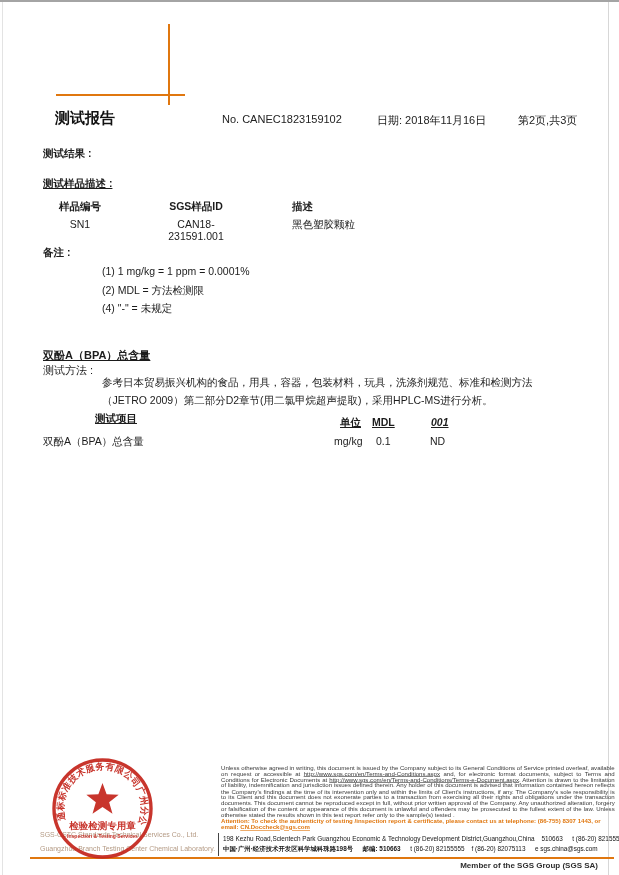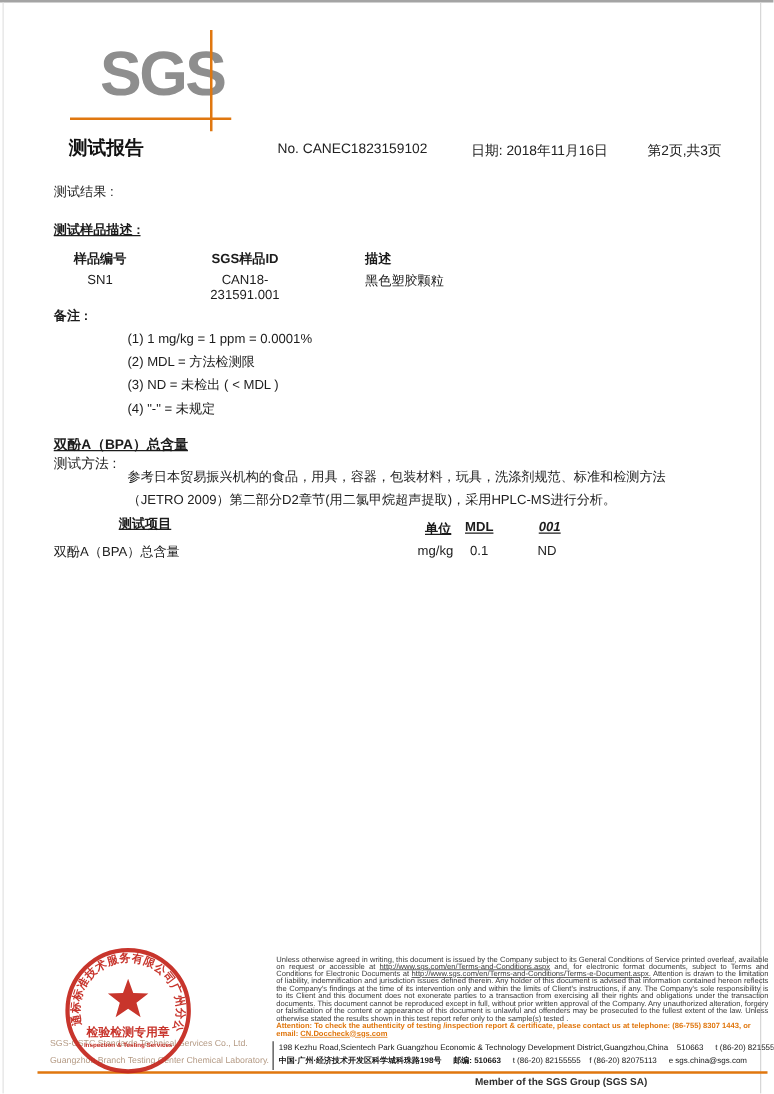--- a/index.html
+++ b/index.html
@@ -16,21 +16,21 @@
                letter-spacing:-2px; color:#8e8e8e; line-height:1; z-index:2; }
   .logo-hline { position:absolute; left:56px; top:94px; width:129px; height:2px; background:#e0770f; z-index:1; }
   .logo-vline { position:absolute; left:168px; top:24px; width:2px; height:81px; background:#e0770f; z-index:3; }
 
   
   .report-title { position:absolute; left:55px; top:109px; font-size:15px; font-weight:700; color:#111; }
   .report-no    { position:absolute; left:222px; top:113px; font-size:11px; color:#222; }
   .report-date  { position:absolute; left:377px; top:113px; font-size:11px; color:#222;text-align:center; }
   .report-page  { position:absolute; left:518px; top:113px; font-size:11px; color:#222; }
 
-  .results-label { position:absolute; left:43px; top:147px; font-size:10.5px; font-weight:400; }
+  .results-label { position:absolute; left:43px; top:147px; font-size:10.5px; font-weight:700; }
 
   
   .sample-heading { position:absolute; left:43px; top:177px; font-size:10.5px; font-weight:700; text-decoration:underline; }
   .sample-table { position:absolute; left:45px; top:200px; font-size:10.5px; }
   .sample-row { display:flex; margin-bottom:4px;gap:32px; }
   .sample-row.head { font-weight:700; }
   .s-c1 { width:70px; text-align:center; }
   .s-c2 { width:90px; text-align:center; margin-left:4px; }
   .s-c3 { margin-left:19px; text-align:left; }
 
@@ -68,33 +68,32 @@
 
   .addr-sep { position:absolute; left:218px; top:833px; width:1px; height:23px; background:#444; }
   .addr-wrap { position:absolute; left:223px; top:834px; width:392px; }
   .addr-scale { width:612px; transform:scale(0.64); transform-origin:top left;
                 font-size:10px; line-height:16.2px; color:#161616; white-space:nowrap; }
   .addr-scale .gap8  { margin-left:8px; }
   .addr-scale .gap12 { margin-left:12px; }
   .addr-cn { font-weight:700; }
 
   .orange-rule { position:absolute; left:30px; top:857px; width:584px; height:2px; background:#e0770f; }
-  .member-line { position:absolute; left:380px; top:861px; width:218px; text-align:left;
+  .member-line { position:absolute; left:380px; top:861px; width:218px; text-align:right;
                  font-size:8px; font-weight:700; color:#2e2e2e; }
 </style>
 </head>
 <body>
 
 <div class="page">
 
   <div class="border-top"></div>
   <div class="border-left"></div>
   <div class="border-right"></div>
 
-  <div class="logo-text">SGS</div>
   <div class="logo-hline"></div>
   <div class="logo-vline"></div>
 
   <div class="report-title">测试报告</div>
   <div class="report-no">No. CANEC1823159102</div>
   <div class="report-date">日期: 2018年11月16日</div>
   <div class="report-page">第2页,共3页</div>
 
   <div class="results-label">测试结果 :</div>
 
@@ -109,21 +108,20 @@
       <span class="s-c1">SN1</span>
       <span class="s-c2">CAN18-231591.001</span>
       <span class="s-c3">黑色塑胶颗粒</span>
     </div>
   </div>
 
   <div class="notes-heading">备注 :</div>
   <ul class="notes-list">
     <li>(1) 1 mg/kg = 1 ppm = 0.0001%</li>
     <li>(2) MDL = 方法检测限</li>
-    <li>(3) ND = 未检出 ( &lt; MDL )</li>
     <li>(4) "-" = 未规定</li>
   </ul>
 
   <div class="bpa-heading">双酚A（BPA）总含量</div>
   <div class="method-label">测试方法 :</div>
   <div class="method-text">参考日本贸易振兴机构的食品，用具，容器，包装材料，玩具，洗涤剂规范、标准和检测方法（JETRO 2009）第二部分D2章节(用二氯甲烷超声提取)，采用HPLC-MS进行分析。</div>
 
   <div class="result-header">
     <span class="rh rh-item">测试项目</span>
     <span class="rh rh-unit">单位</span>

